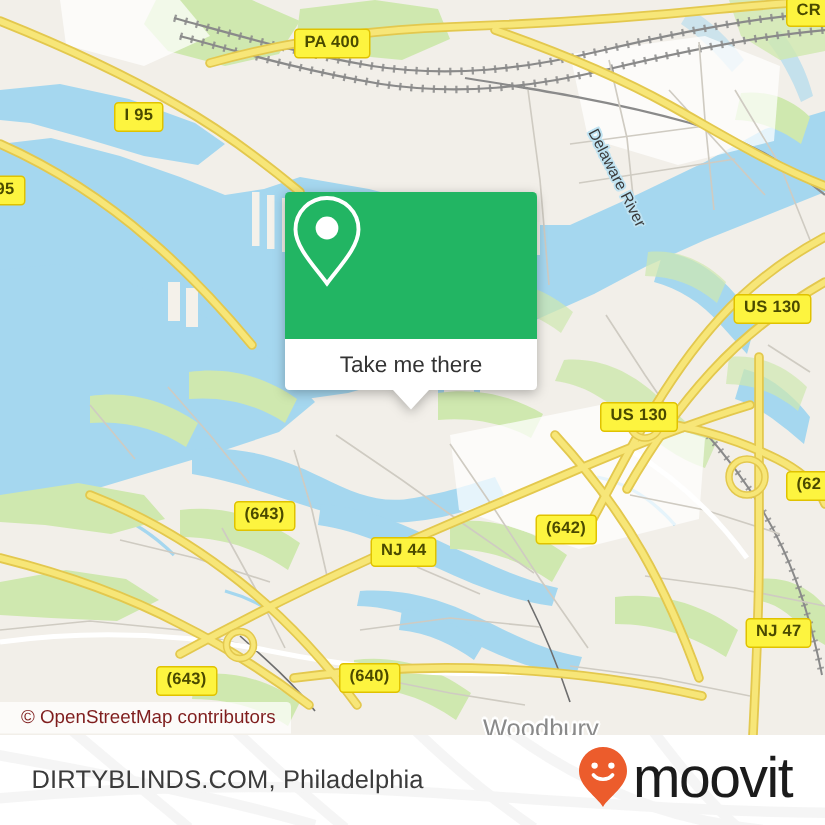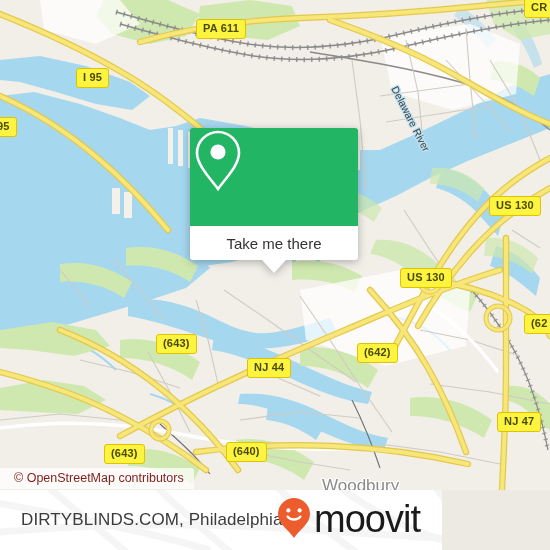--- a/index.html
+++ b/index.html
@@ -89,21 +89,21 @@
     background:rgba(255,255,255,.72);
     color:#7f1d1d;font-size:12.5px;
     padding:3px 10px 4px 14px;
     border-radius:0 3px 0 0;
     z-index:35;
     font-family:"Liberation Sans", sans-serif;
   }
 
   
   #footer{
-    position:absolute;left:0;top:490px;width:442px;height:60px;
+    position:absolute;left:0;top:490px;width:550px;height:60px;
     background:#ffffff;
     overflow:hidden;
   }
   #footer-watermark{position:absolute;left:0;top:0;width:550px;height:60px;opacity:.5;}
   #footer-title{
     position:absolute;left:21px;top:0;height:60px;
     display:flex;align-items:center;
     color:#3b3b3b;font-size:17px;
     font-family:"Liberation Sans", sans-serif;
     letter-spacing:.1px;
@@ -327,21 +327,21 @@
         <g stroke="#f7e678" stroke-width="3" fill="none">
           <circle cx="498" cy="318" r="12"></circle>
           <circle cx="160" cy="430" r="9"></circle>
           <circle cx="430" cy="282" r="10"></circle>
         </g>
 
       </g>
     </svg>
 
     <div class="shield" style="left:76px;top:68px;">I 95</div>
-    <div class="shield" style="left:196px;top:19px;">PA 611</div>
+    <div class="shield" style="left:196px;top:19px;">PA 400</div>
     <div class="shield" style="left:-10px;top:117px;">95</div>
     <div class="shield" style="left:524px;top:-2px;">CR</div>
     <div class="shield" style="left:489px;top:196px;">US 130</div>
     <div class="shield" style="left:400px;top:268px;">US 130</div>
     <div class="shield" style="left:524px;top:314px;">(62</div>
     <div class="shield" style="left:156px;top:334px;">(643)</div>
     <div class="shield" style="left:247px;top:358px;">NJ 44</div>
     <div class="shield" style="left:357px;top:343px;">(642)</div>
     <div class="shield" style="left:497px;top:412px;">NJ 47</div>
     <div class="shield" style="left:104px;top:444px;">(643)</div>

